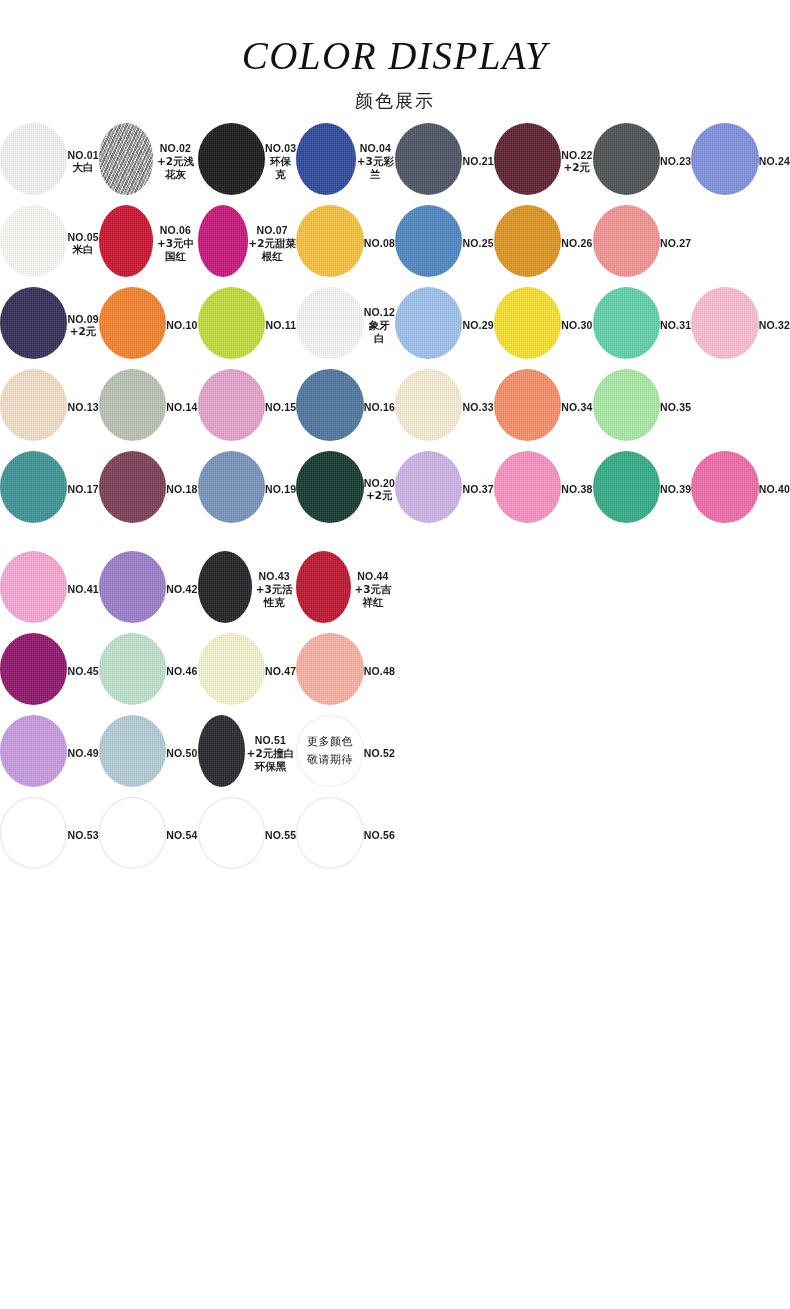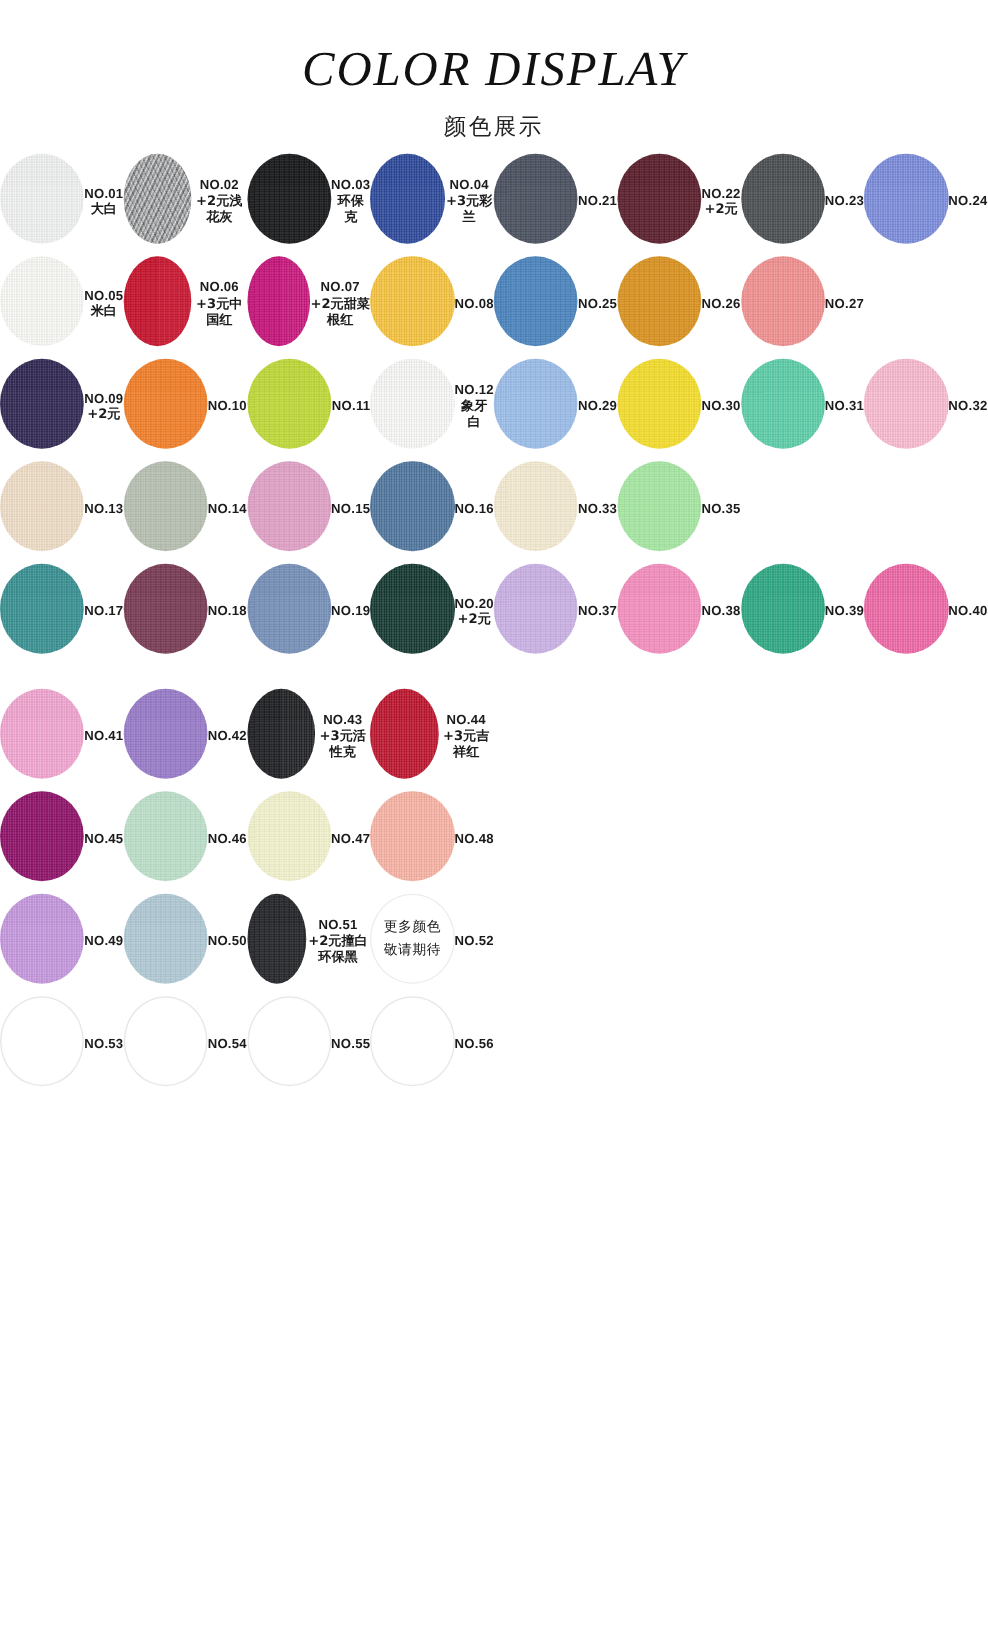--- a/index.html
+++ b/index.html
@@ -318,20 +318,26 @@
           <span class="lbl-no">NO.16</span>
         </div>
       </div>
       <div class="cell">
         <div class="swatch" style="background: rgb(246, 237, 212);"></div>
         <div class="labels">
           <span class="lbl-no">NO.33</span>
         </div>
       </div>
       <div class="cell">
+        <div class="swatch" style="background: rgb(246, 142, 104);"></div>
+        <div class="labels">
+          <span class="lbl-no">NO.34</span>
+        </div>
+      </div>
+      <div class="cell">
         <div class="swatch" style="background: rgb(168, 234, 164);"></div>
         <div class="labels">
           <span class="lbl-no">NO.35</span>
         </div>
       </div>
     </div>
     <div class="grid">
       <div class="cell">
         <div class="swatch" style="background: rgb(59, 147, 149);"></div>
         <div class="labels">

